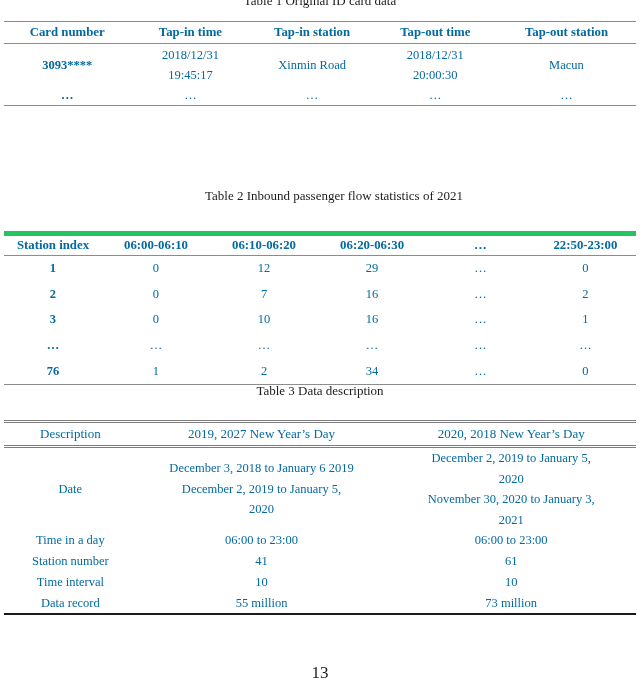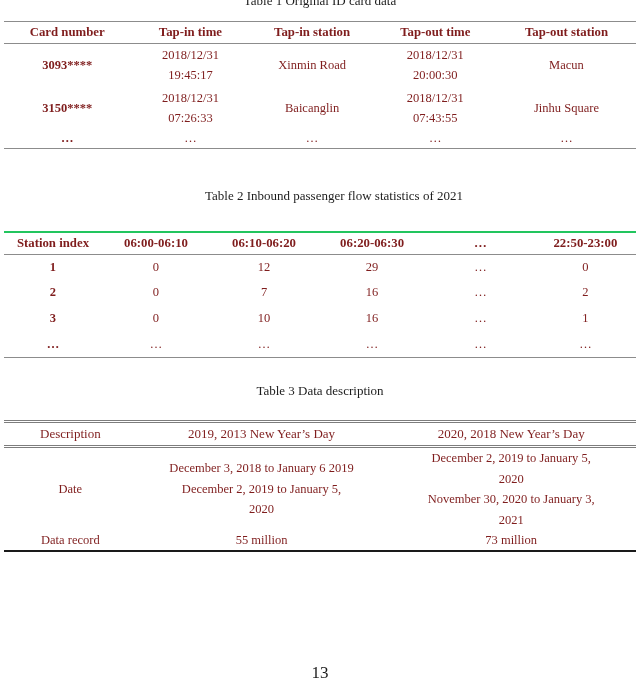--- a/index.html
+++ b/index.html
@@ -20,35 +20,35 @@
   #t2-title { top:188px;padding-left:14px; }
   #t3-title { top:383px; }
 
   .tbl-wrap { position:absolute; left:4px; width:632px; }
   #t1-wrap { top:21px; }
   #t2-wrap { top:231px; }
   #t3-wrap { top:420px; }
 
   table {
     width:100%; border-collapse:collapse; table-layout:fixed;
-    font-size:12.5px; color:#7f1d1d;
+    font-size:12.5px; color:#0369a1;
   }
   th, td { text-align:center; vertical-align:middle; padding:0; font-weight:normal; overflow:hidden; }
   th { font-weight:bold; font-size:12.8px; }
   .b { font-weight:bold; }
 
   
   #t1-wrap table { border-top:1px solid #8c8c8c; border-bottom:1px solid #8c8c8c; }
   #t1-wrap thead tr { height:22px; border-bottom:1px solid #8c8c8c; }
   #t1-wrap tbody tr.data { height:43px; }
   #t1-wrap tbody tr.dots { height:19px; }
   .ln { line-height:20px; }
 
   
-  #t2-wrap table { border-top:2px solid #22c55e; border-bottom:1px solid #8c8c8c; }
+  #t2-wrap table { border-top:5px solid #22c55e; border-bottom:1px solid #8c8c8c; }
   #t2-wrap thead tr { height:22px; border-bottom:1px solid #8c8c8c; }
   #t2-wrap tbody tr { height:25.8px; }
 
   
   #t3-wrap table { border-top:3px double #7d7d7d; border-bottom:2px solid #1a1a1a; font-size:12.5px; }
   #t3-wrap th { font-weight:normal; font-size:13px; }
   #t3-wrap thead tr { height:25px; border-bottom:3px double #7d7d7d; }
   #t3-wrap tbody tr { height:21px; }
   #t3-wrap tbody tr.date-row { height:78px; }
   .ln3 { line-height:20.5px; }
@@ -87,33 +87,20 @@
         <td>
           <div class="ln">2018/12/31</div>
           <div class="ln">19:45:17</div>
         </td>
         <td>Xinmin Road</td>
         <td>
           <div class="ln">2018/12/31</div>
           <div class="ln">20:00:30</div>
         </td>
         <td>Macun</td>
-      </tr>
-      <tr class="data">
-        <td class="b">3150****</td>
-        <td>
-          <div class="ln">2018/12/31</div>
-          <div class="ln">07:26:33</div>
-        </td>
-        <td>Baicanglin</td>
-        <td>
-          <div class="ln">2018/12/31</div>
-          <div class="ln">07:43:55</div>
-        </td>
-        <td>Jinhu Square</td>
       </tr>
       <tr class="dots">
         <td class="b">…</td>
         <td>…</td>
         <td>…</td>
         <td>…</td>
         <td>…</td>
       </tr>
     </tbody>
   </table>
@@ -167,56 +154,79 @@
         <td>1</td>
       </tr>
       <tr>
         <td class="b">…</td>
         <td>…</td>
         <td>…</td>
         <td>…</td>
         <td>…</td>
         <td>…</td>
       </tr>
+      <tr>
+        <td class="b">76</td>
+        <td>1</td>
+        <td>2</td>
+        <td>34</td>
+        <td>…</td>
+        <td>0</td>
+      </tr>
     </tbody>
   </table>
 </div>
 
 <div class="title" id="t3-title">Table 3 Data description</div>
 
 <div class="tbl-wrap" id="t3-wrap">
   <table>
     <colgroup>
       <col style="width:21%">
         <col style="width:39.5%">
         <col style="width:39.5%">
     </colgroup>
     <thead>
       <tr>
         <th>Description</th>
-        <th>2019, 2013 New Year’s Day</th>
+        <th>2019, 2027 New Year’s Day</th>
         <th>2020, 2018 New Year’s Day</th>
       </tr>
     </thead>
     <tbody>
       <tr class="date-row">
         <td>Date</td>
         <td>
           <div class="ln3">December 3, 2018 to January 6 2019</div>
           <div class="ln3">December 2, 2019 to January 5,</div>
           <div class="ln3">2020</div>
         </td>
         <td>
           <div class="ln3">December 2, 2019 to January 5,</div>
           <div class="ln3">2020</div>
           <div class="ln3">November 30, 2020 to January 3,</div>
           <div class="ln3">2021</div>
         </td>
       </tr>
       <tr>
+        <td>Time in a day</td>
+        <td>06:00 to 23:00</td>
+        <td>06:00 to 23:00</td>
+      </tr>
+      <tr>
+        <td>Station number</td>
+        <td>41</td>
+        <td>61</td>
+      </tr>
+      <tr>
+        <td>Time interval</td>
+        <td>10</td>
+        <td>10</td>
+      </tr>
+      <tr>
         <td>Data record</td>
         <td>55 million</td>
         <td>73 million</td>
       </tr>
     </tbody>
   </table>
 </div>
 
 <div id="page-number">13</div>
 

